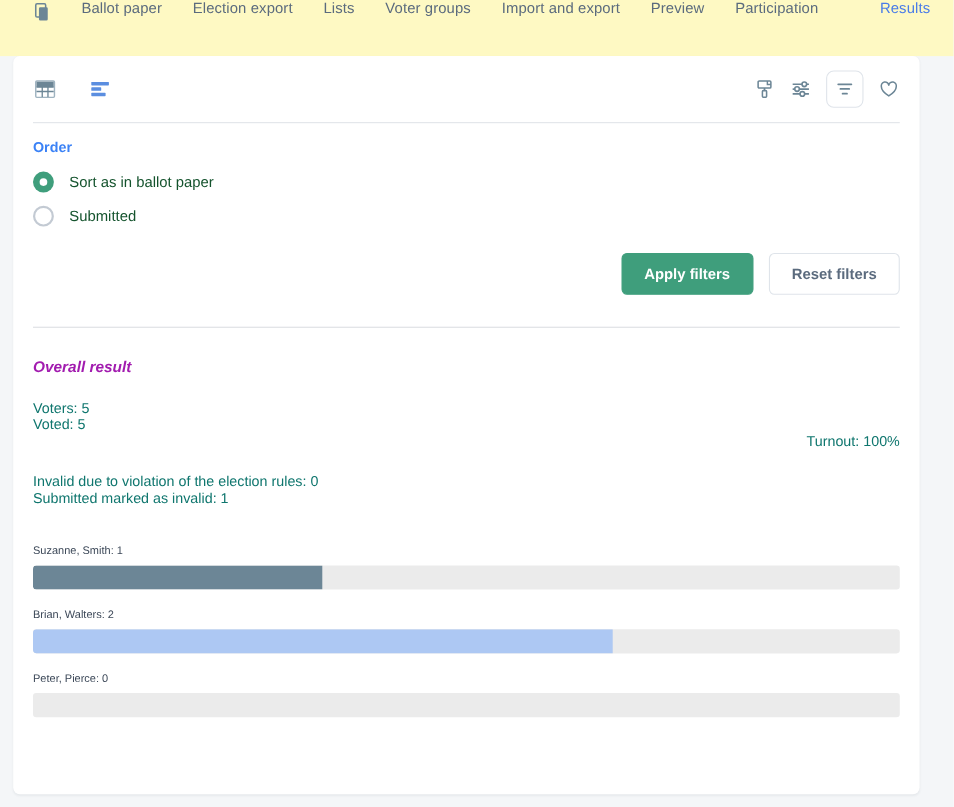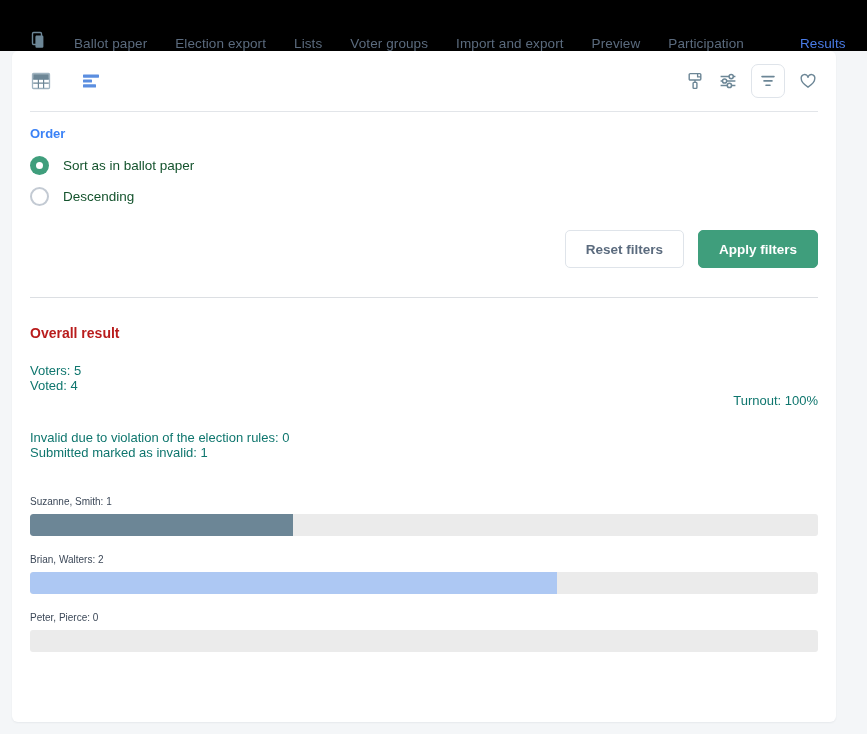--- a/index.html
+++ b/index.html
@@ -11,23 +11,23 @@
     height: 734px;
     background: #f4f6f8;
     font-family: "Liberation Sans", sans-serif;
     color: #3c4858;
     overflow: hidden;
   }
 
   
   .topnav {
     height: 51px;
-    background: #000000;
-    display: flex;
-    align-items: flex-end;
+    background: #fef9c3;
+    display: flex;
+    align-items: flex-start;
     padding-left: 28px;
     box-sizing: border-box;
   }
   .doc-icon {
     width: 22px;
     height: 22px;
     margin-right: 24px;
     flex: 0 0 auto;
     display: flex;
     align-items: center;
@@ -191,22 +191,23 @@
   }
   .election-title {
     font-size: 14.5px;
     font-weight: bold;
     color: #3c4858;
     padding-top: 30px;
   }
   .overall-title {
     font-size: 14px;
     font-weight: bold;
-    color: #b91c1c;
+    color: #a21caf;
     padding-top: 27px;
+    font-style: italic;
   }
   .stats-row {
     display: flex;
     font-size: 13px;
     color: #0f766e;
     padding-top: 22px;
     flex-direction: column;
   }
   .stat-a { width: 47.5%; }
   .stat-b { width: 36%; }
@@ -306,38 +307,38 @@
   <div class="order-block">
     <div class="order-label">Order</div>
 
     <div class="radio-row">
       <span class="radio checked"></span>
       <span class="radio-label">Sort as in ballot paper</span>
     </div>
 
     <div class="radio-row">
       <span class="radio"></span>
-      <span class="radio-label">Descending</span>
+      <span class="radio-label">Submitted</span>
     </div>
   </div>
 
   <div class="btn-row">
+    <div class="btn btn-apply">Apply filters</div>
     <div class="btn btn-reset">Reset filters</div>
-    <div class="btn btn-apply">Apply filters</div>
   </div>
 
   <div class="btn-spacer"></div>
   <div class="divider-2"></div>
 
   <div class="results">
     <div class="overall-title">Overall result</div>
 
     <div class="stats-row">
       <div class="stat-a">Voters: 5</div>
-      <div class="stat-b">Voted: 4</div>
+      <div class="stat-b">Voted: 5</div>
       <div class="stat-c">Turnout: 100%</div>
     </div>
 
     <div class="stats-row">
       <div class="stat-a">Invalid due to violation of the election rules: 0</div>
       <div class="stat-b">Submitted marked as invalid: 1</div>
       <div class="stat-c"></div>
     </div>
 
     <div class="bars">

